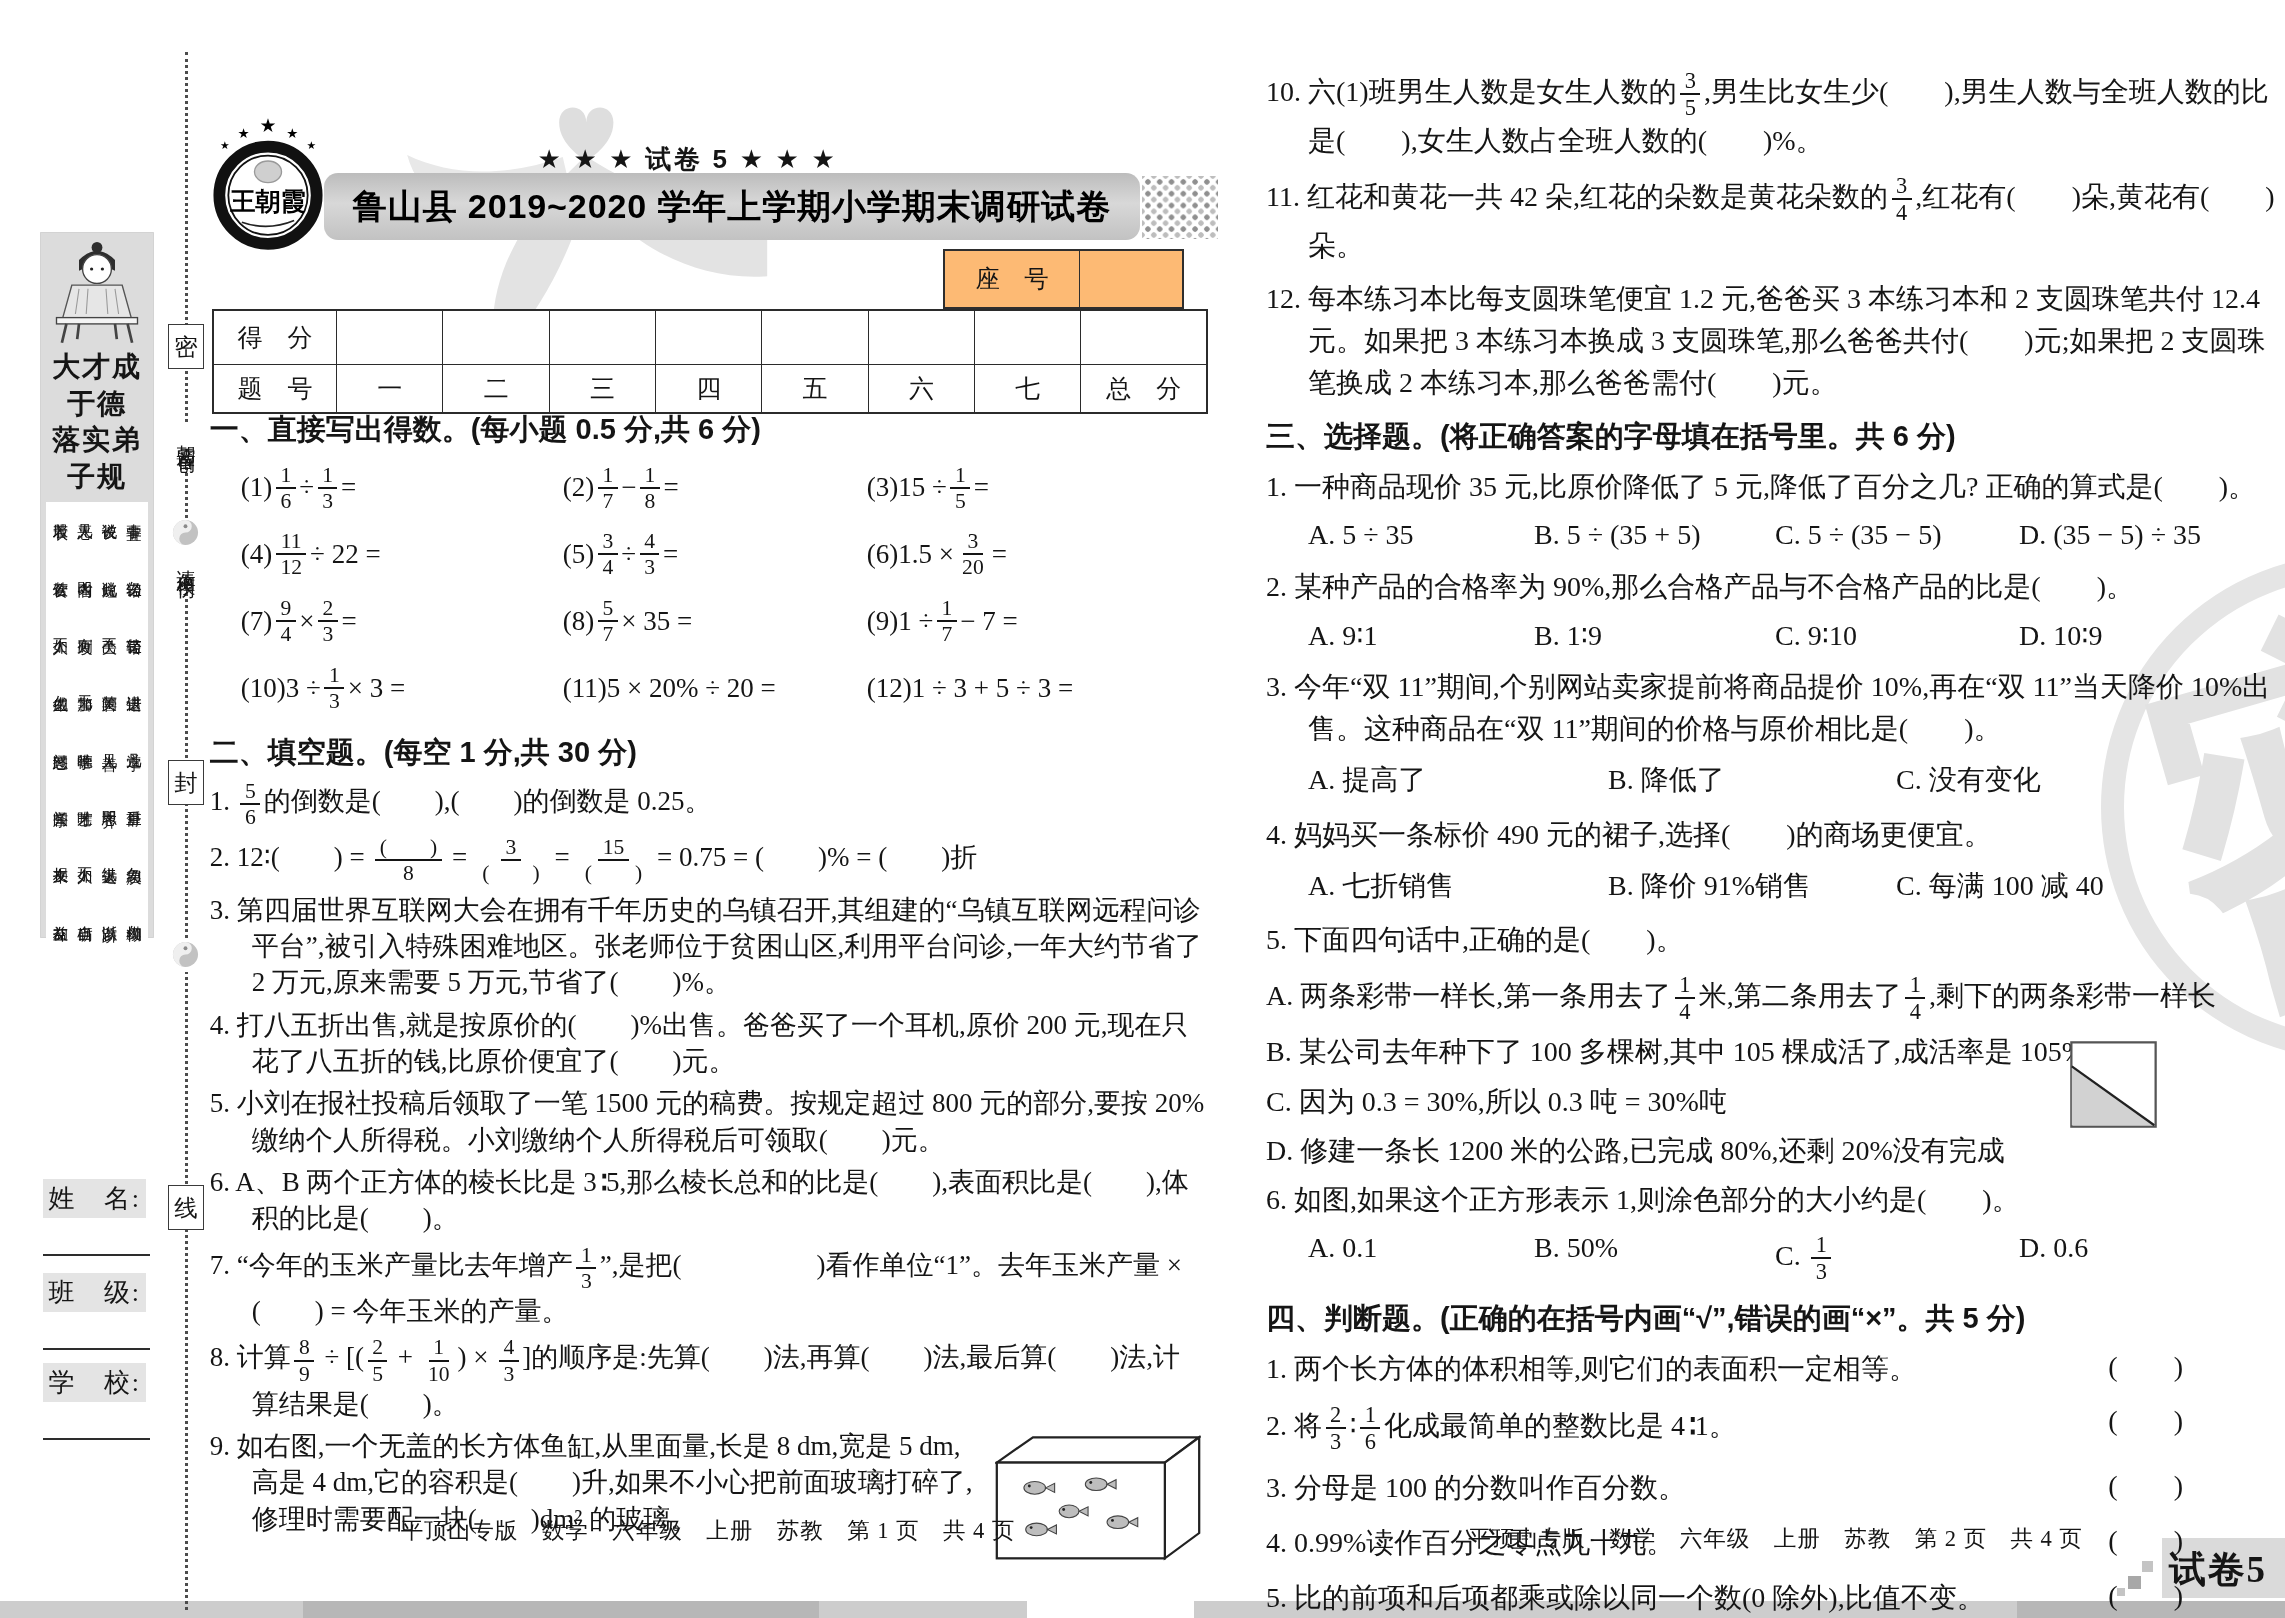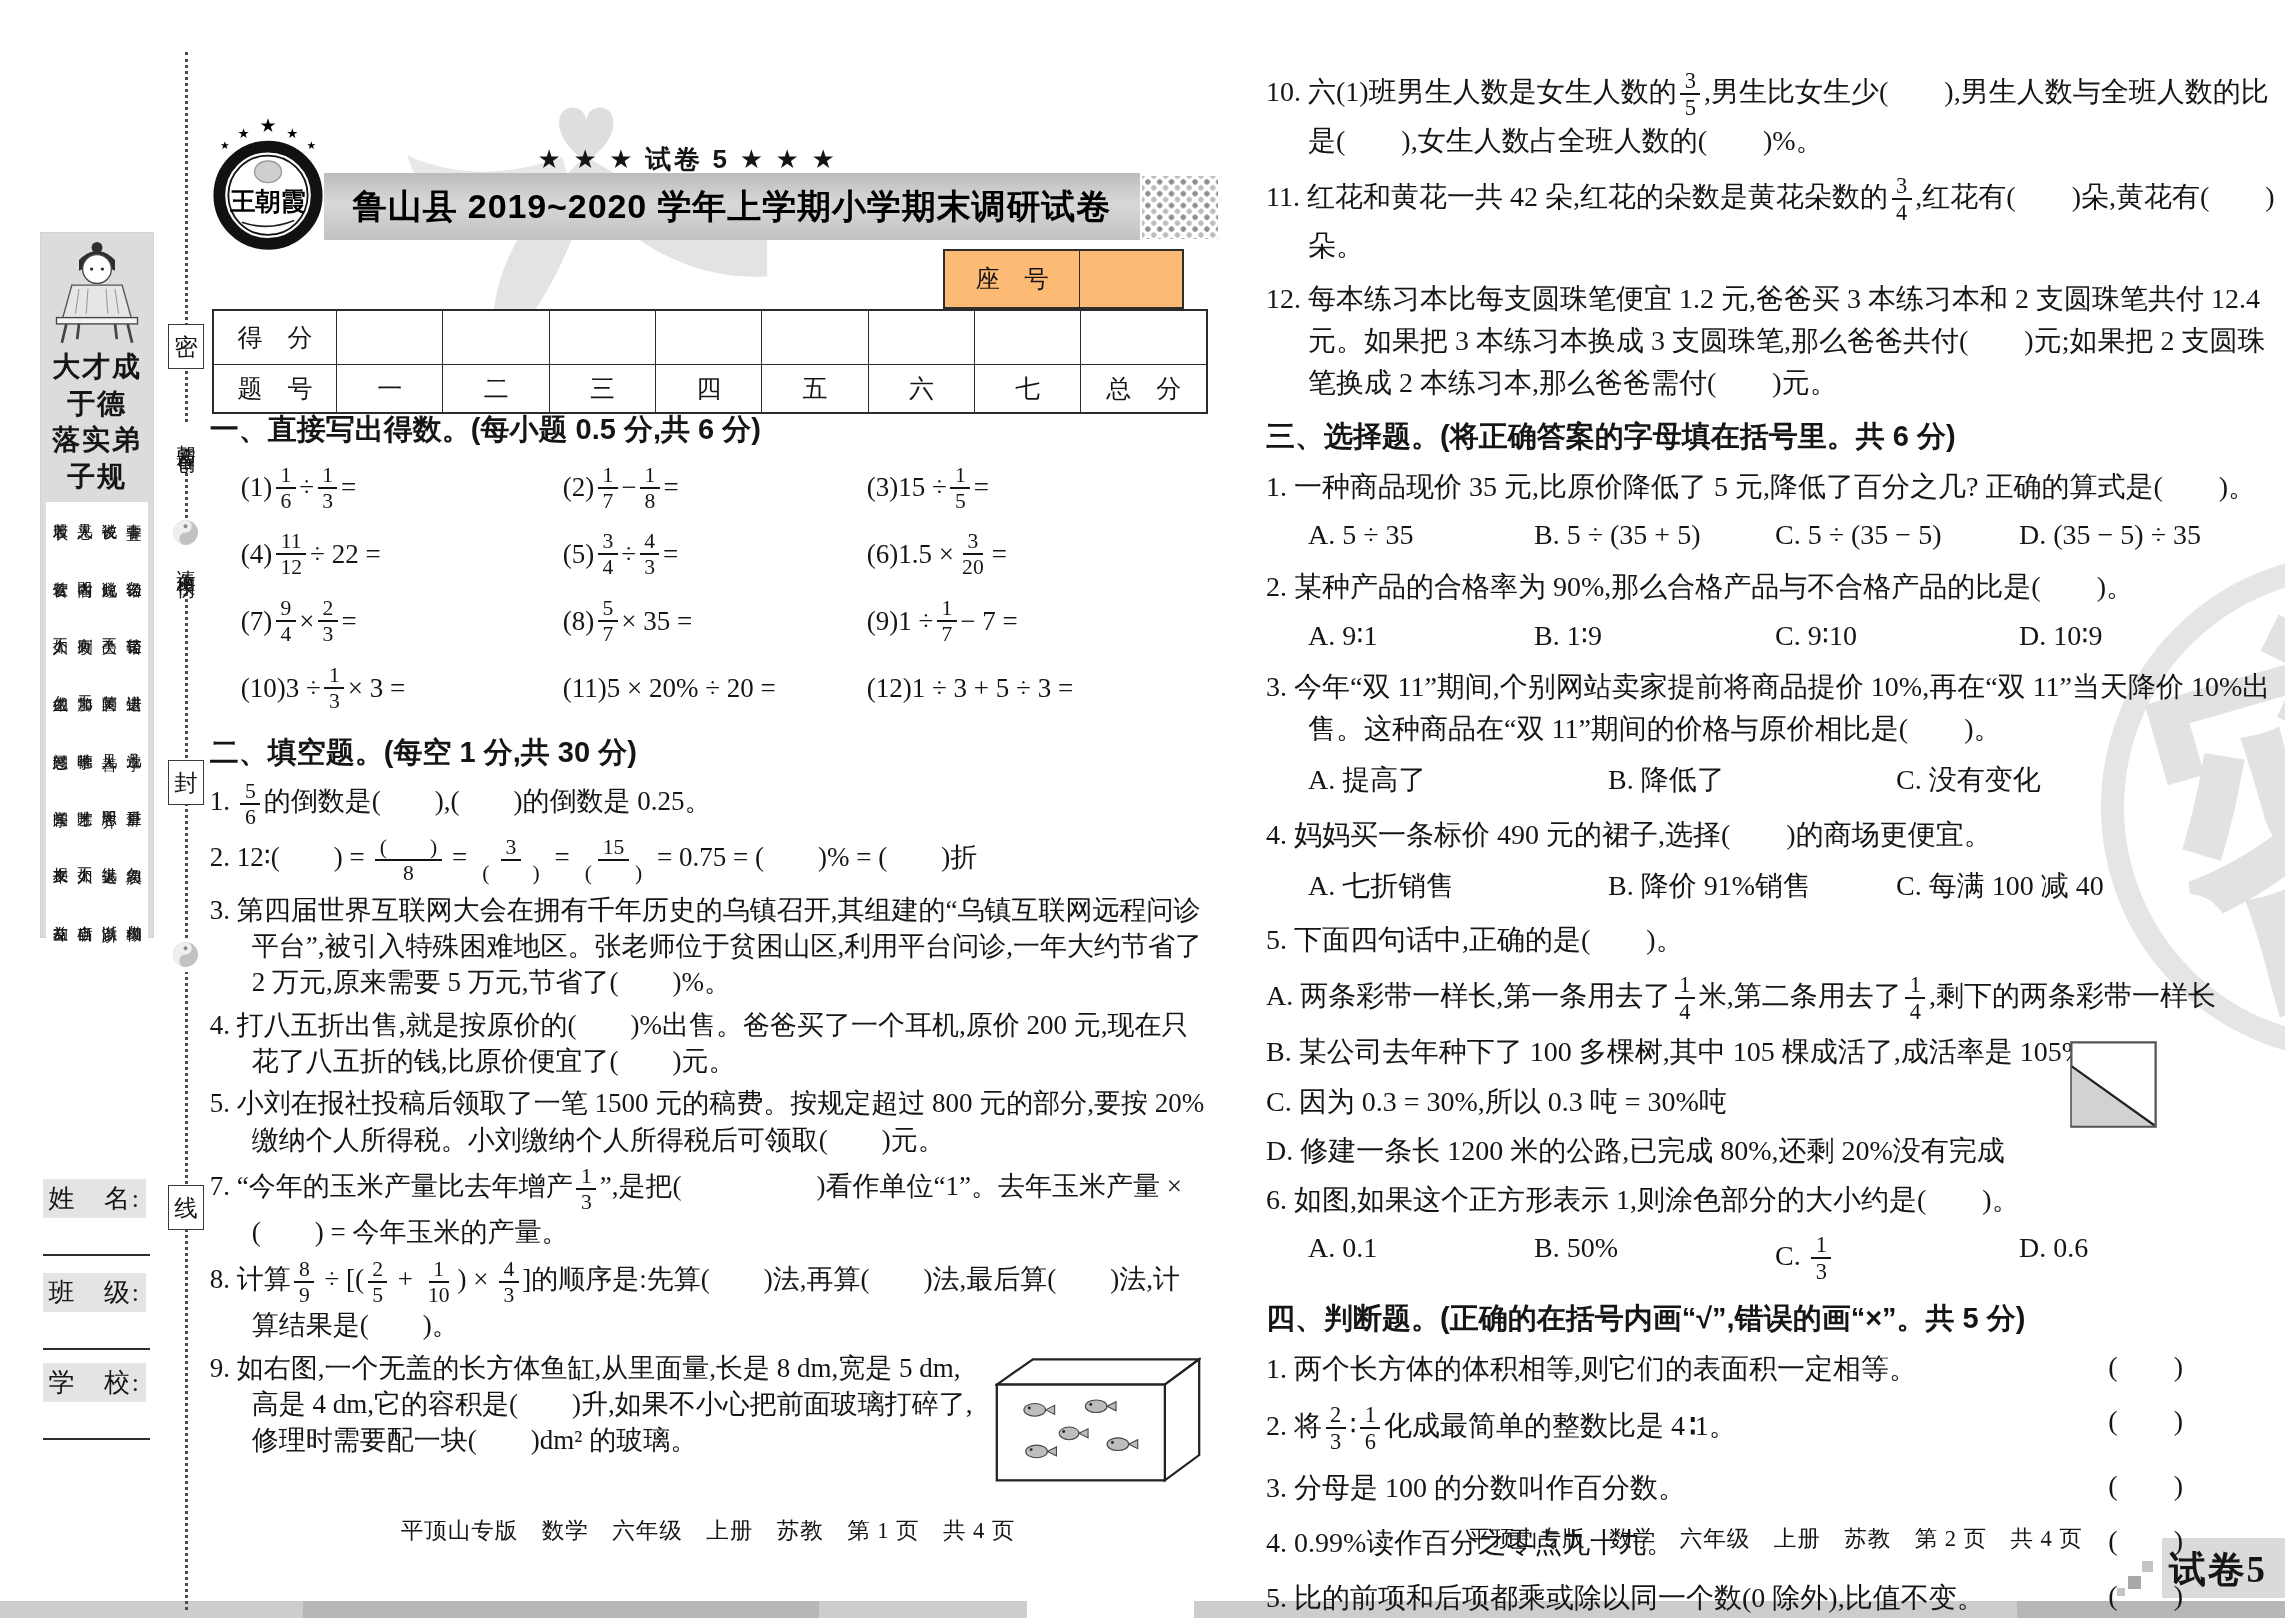--- a/index.html
+++ b/index.html
@@ -27,21 +27,21 @@
   
   .page-left{position:absolute;left:208px;top:86px;width:1000px;height:1529px;font-size:27px;z-index:1;}
   .page-right{position:absolute;left:1266px;top:68px;width:1019px;height:1547px;font-size:28px;z-index:1;}
   
   .ribbon{position:absolute;left:163px;top:-18px;z-index:0;}
   .logo-badge{position:absolute;left:5.4px;top:23.5px;z-index:2;}
   .stars-line{position:absolute;left:208px;top:56px;width:543px;text-align:center;z-index:2;
     font-family:"Liberation Sans","DejaVu Sans",sans-serif;font-size:26px;font-weight:bold;letter-spacing:2.7px;}
   .title-band{position:absolute;left:116px;top:87px;width:816px;height:67px;z-index:1;
     background:linear-gradient(180deg,#bcbcbc,#d8d8d8 45%,#c2c2c2);
-    display:flex;align-items:center;justify-content:center;}
+    display:flex;align-items:center;justify-content:center;border-radius:14px;}
   .title-band span{font-family:"Liberation Sans","DejaVu Sans",sans-serif;font-weight:900;font-size:34px;letter-spacing:0.9px;color:#000;white-space:nowrap;}
   .halftone{position:absolute;left:934px;top:90px;width:76px;height:63px;z-index:1;
     background-image:radial-gradient(circle,#8f8f8f 2.4px,transparent 3px),radial-gradient(circle,#bdbdbd 2.4px,transparent 3px);
     background-size:11.8px 11.8px;background-position:0 0,5.9px 5.9px;}
   .subtitle{position:absolute;left:271px;top:166px;width:452px;text-align:center;font-size:34px;font-weight:bold;letter-spacing:22px;z-index:2;}
   .seat-box{position:absolute;left:735px;top:163px;width:237px;height:56px;border:2.7px solid #2e2e2e;display:flex;z-index:2;background:#fdba74;}
   .seat-box .slabel{width:134px;display:flex;align-items:center;justify-content:center;font-size:24.4px;border-right:1.8px solid #2e2e2e;}
   .seat-box .scell{flex:1;}
   
   .score-table{position:absolute;left:3.6px;top:223px;border-collapse:collapse;table-layout:fixed;z-index:2;background:#fff;}
@@ -326,20 +326,21 @@
         </span> = <span class="frac">
           <span class="fn">3</span>
           <span class="fd">(　　)</span>
         </span> = <span class="frac">
           <span class="fn">15</span>
           <span class="fd">(　　)</span>
         </span> = 0.75 = (　　)% = (　　)折</p>
     <p class="item">3. 第四届世界互联网大会在拥有千年历史的乌镇召开,其组建的“乌镇互联网远程问诊平台”,被引入特殊困难地区。张老师位于贫困山区,利用平台问诊,一年大约节省了 2 万元,原来需要 5 万元,节省了(　　)%。</p>
     <p class="item">4. 打八五折出售,就是按原价的(　　)%出售。爸爸买了一个耳机,原价 200 元,现在只花了八五折的钱,比原价便宜了(　　)元。</p>
     <p class="item">5. 小刘在报社投稿后领取了一笔 1500 元的稿费。按规定超过 800 元的部分,要按 20%缴纳个人所得税。小刘缴纳个人所得税后可领取(　　)元。</p>
+    <p class="item">6. A、B 两个正方体的棱长比是 3∶5,那么棱长总和的比是(　　),表面积比是(　　),体积的比是(　　)。</p>
     <p class="item">7. “今年的玉米产量比去年增产<span class="frac">
           <span class="fn">1</span>
           <span class="fd">3</span>
         </span>”,是把(　　　　　)看作单位“1”。去年玉米产量 × (　　) = 今年玉米的产量。</p>
     <p class="item">8. 计算<span class="frac">
           <span class="fn">8</span>
           <span class="fd">9</span>
         </span> ÷ [(<span class="frac">
           <span class="fn">2</span>
           <span class="fd">5</span>

